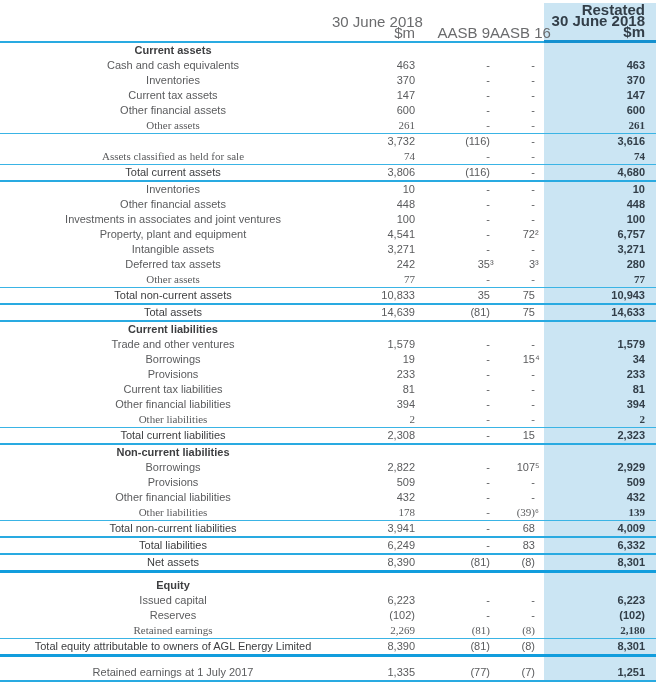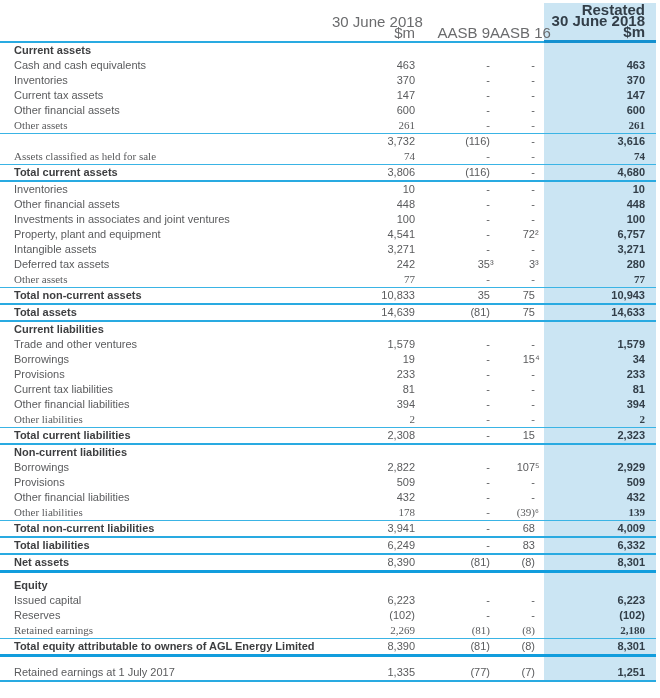--- a/index.html
+++ b/index.html
@@ -25,28 +25,28 @@
   col.w-c1{width:83px;}
   col.w-c2{width:75px;}
   col.w-c3{width:45px;}
   col.w-sp{width:9px;}
   col.w-c4{width:112px;}
   td{
     height:15px;padding:0;font-size:11px;line-height:13px;
     color:var(--txt);white-space:nowrap;overflow:visible;
     vertical-align:middle;
   }
-  td.label{padding-left:14px;text-align:left;}
+  td.label{padding-left:14px;text-align:center;}
   td.num{text-align:right;}
   td.c4{
     background:var(--hl);font-weight:bold;color:var(--txt-dark);
     padding-right:11px;
   }
   tr.section td.label{font-weight:bold;color:var(--txt-bold);}
-  tr.bold td.label{font-weight:bold;color:var(--txt-bold);}
+  tr.bold td.label{font-weight:normal;color:var(--txt-bold);}
   tr.rule-thin td{border-bottom:1px solid var(--rule-thin);font-family:Liberation Serif, serif;}
   tr.rule-med td{border-bottom:2px solid var(--rule-med);}
   tr.rule-thick td{border-bottom:3px solid var(--rule-thick);}
   tr.header td{
     vertical-align:bottom;font-size:15px;line-height:11px;
     color:var(--txt-head);padding-bottom:3px;height:34px;
     border-bottom:2px solid var(--rule-med);font-weight:normal;
   }
   tr.header td.c4{
     font-weight:bold;color:var(--txt-dark);

